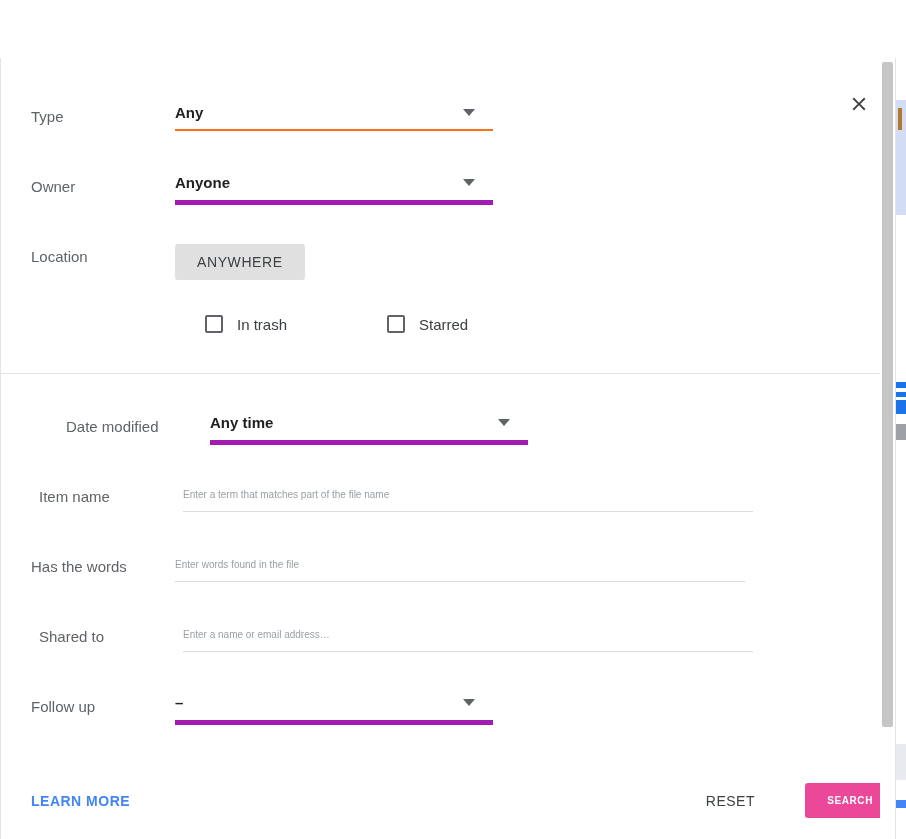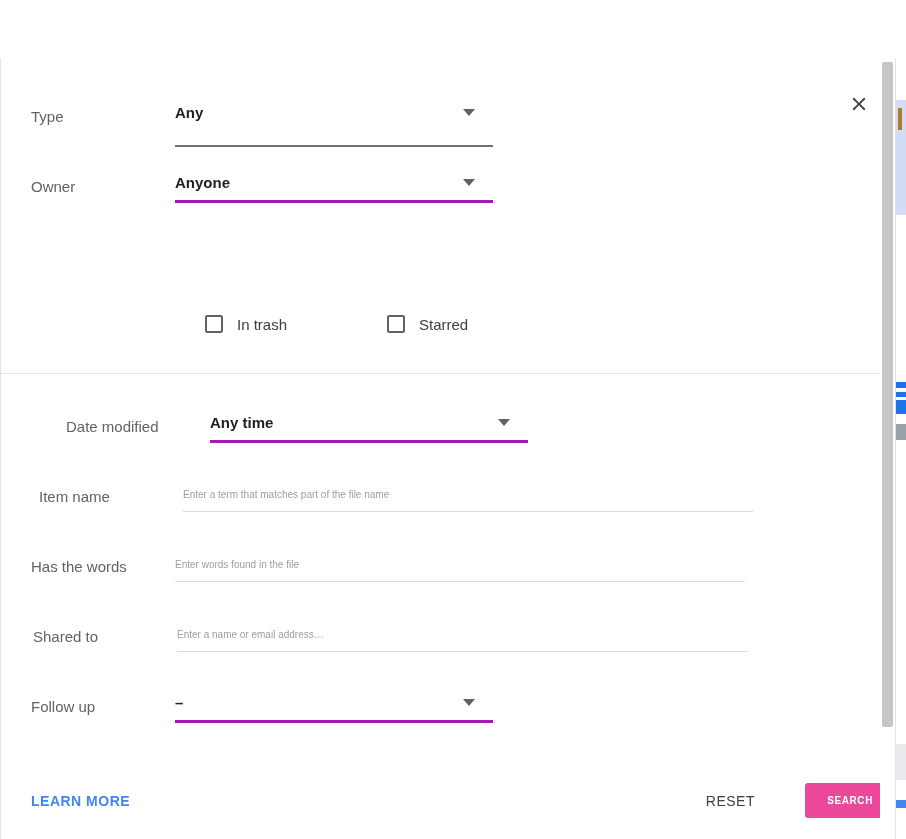--- a/index.html
+++ b/index.html
@@ -119,28 +119,28 @@
     font-size: 15px;
     color: #5f6368;
     line-height: 22px;
     padding-top: 2px;
   }
 
   .field { position: relative; }
 
   .select-field {
     width: 318px;
-    border-bottom: 3px solid #a21caf;
+    border-bottom: 5px solid #a21caf;
     padding-bottom: 9px;
     display: flex;
     align-items: center;
     justify-content: space-between;
     cursor: pointer;
   }
-  .select-field.focused { border-bottom: 2px solid #737373; padding-bottom: 24px; }
+  .select-field.focused { border-bottom: 2px solid #f97316; padding-bottom: 8px; }
   .select-value {
     font-size: 15px;
     color: #202124;
     font-weight: bold;
   }
   .caret {
     width: 0; height: 0;
     border-left: 6px solid transparent;
     border-right: 6px solid transparent;
     border-top: 7px solid #5f6368;
@@ -274,20 +274,26 @@
     <div class="row" style="top:116px;left:0;">
       <div class="row-label">Owner</div>
       <div class="field">
         <div class="select-field">
           <span class="select-value">Anyone</span>
           <span class="caret"></span>
         </div>
       </div>
     </div>
 
+    <div class="row" style="top:186px;left:0;">
+      <div class="row-label">Location</div>
+      <div class="field">
+        <button class="chip-btn">ANYWHERE</button>
+      </div>
+    </div>
 
     <div class="checkrow" style="top:257px;left:204px;">
       <div class="checkitem" style="width:182px;">
         <span class="checkbox"></span>
         <span class="checklabel">In trash</span>
       </div>
       <div class="checkitem">
         <span class="checkbox"></span>
         <span class="checklabel">Starred</span>
       </div>
@@ -316,21 +322,21 @@
 
     <div class="row" style="top:496px;left:0;">
       <div class="row-label">Has the words</div>
       <div class="field">
         <div class="text-field">
           <input type="text" placeholder="Enter words found in the file" style="">
         </div>
       </div>
     </div>
 
-    <div class="row" style="top:566px;left:2px;">
+    <div class="row" style="top:566px;left:8px;">
       <div class="row-label">Shared to</div>
       <div class="field">
         <div class="text-field">
           <input type="text" placeholder="Enter a name or email address…" style="">
         </div>
       </div>
     </div>
 
     <div class="row" style="top:636px;left:0;">
       <div class="row-label">Follow up</div>

